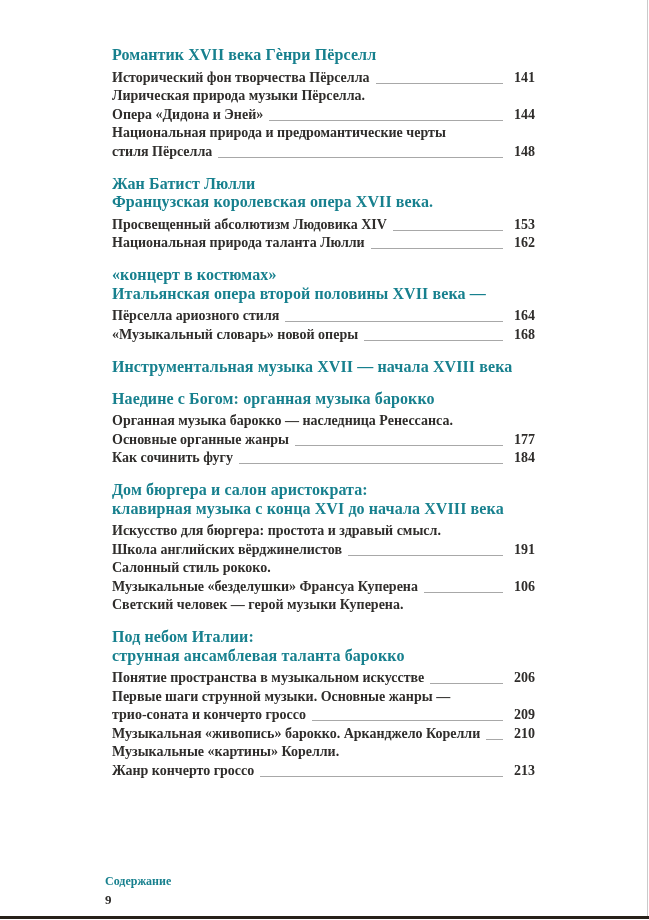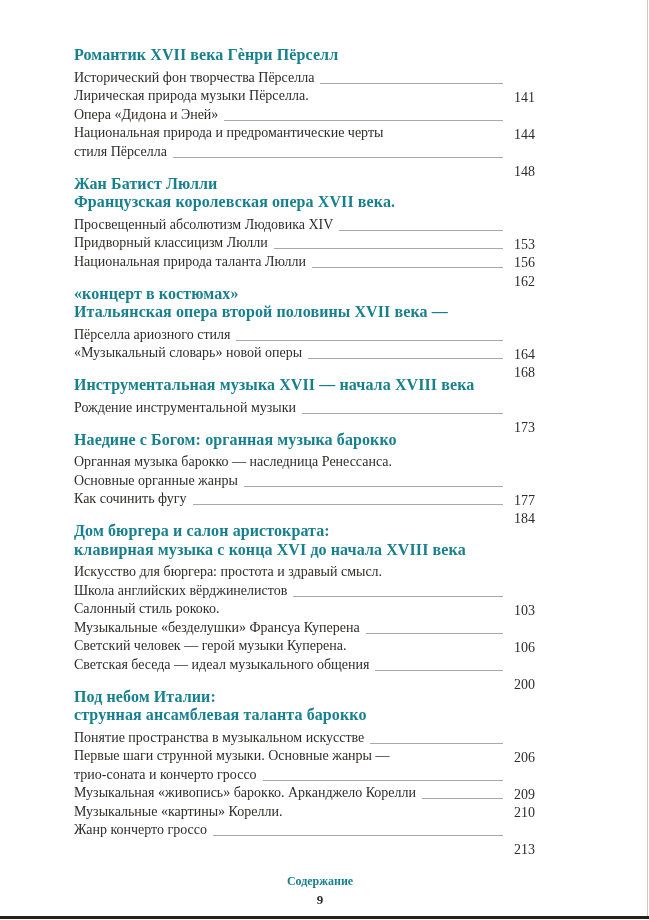--- a/index.html
+++ b/index.html
@@ -13,60 +13,60 @@
   html,body{background:#ffffff;}
   body{
     width:649px;height:920px;
     position:relative;
     overflow:hidden;
     font-family:"Liberation Serif","DejaVu Serif",serif;
     color:var(--text);
   }
   .page{
     position:absolute;inset:0;
-    padding:46px 114px 0 74px;
+    padding:46px 114px 0 112px;
   }
   .toc-section{margin-top:13.5px;}
   .toc-section:first-child{margin-top:0;}
   .section-title{
     color:var(--accent);
     font-size:16px;
     font-weight:bold;
     line-height:18.5px;
     margin:0 0 4px 0;
     letter-spacing:.1px;
   }
   .section-title .title-line{display:block;}
   .rows{display:block;}
   .row{
     display:flex;
+    align-items:flex-end;
     height:18.5px;
     font-size:14px;
-    font-weight:normal;
+    font-weight:bold;
     line-height:18.5px;
     white-space:nowrap;
   }
   .row .label{flex:0 0 auto;}
   .row .leader{
     flex:1 1 auto;
     border-bottom:1px solid var(--leader);
     margin:0 8px 3.5px 6px;
     min-width:10px;
   }
   .row .pagenum{
     flex:0 0 auto;
     min-width:24px;
     text-align:right;
     margin-top:20px;
   }
   .footer{
     position:absolute;
     left:105px;right:114px;
     top:874px;
-    text-align:center;
   }
   .footer-label{
     color:var(--accent);
     font-size:12px;
     font-weight:bold;
     line-height:14px;
   }
   .footer-page{
     color:var(--text);
     font-size:13px;
@@ -133,25 +133,20 @@
           <span class="title-line">Жан Батист Люлли</span>
           <span class="title-line">Французская королевская опера XVII века.</span>
         </h2>
     <div class="rows">
   <div class="row">
     <span class="label">Просвещенный абсолютизм Людовика XIV</span>
     <span class="leader"></span>
     <span class="pagenum">153</span>
   </div>
 
-  <div class="row">
-    <span class="label">Придворный классицизм Люлли</span>
-    <span class="leader"></span>
-    <span class="pagenum">156</span>
-  </div>
 
   <div class="row">
     <span class="label">Национальная природа таланта Люлли</span>
     <span class="leader"></span>
     <span class="pagenum">162</span>
   </div>
 </div>
   </section>
 
   <section class="toc-section">
@@ -171,27 +166,20 @@
     <span class="leader"></span>
     <span class="pagenum">168</span>
   </div>
 </div>
   </section>
 
   <section class="toc-section">
     <h2 class="section-title">
           <span class="title-line">Инструментальная музыка XVII — начала XVIII века</span>
         </h2>
-    <div class="rows">
-  <div class="row">
-    <span class="label">Рождение инструментальной музыки</span>
-    <span class="leader"></span>
-    <span class="pagenum">173</span>
-  </div>
-</div>
   </section>
 
   <section class="toc-section">
     <h2 class="section-title">
           <span class="title-line">Наедине с Богом: органная музыка барокко</span>
         </h2>
     <div class="rows">
   <div class="row no-page">
     <span class="label">Органная музыка барокко — наследница Ренессанса.</span>
 
@@ -218,44 +206,39 @@
         </h2>
     <div class="rows">
   <div class="row no-page">
     <span class="label">Искусство для бюргера: простота и здравый смысл.</span>
 
   </div>
 
   <div class="row">
     <span class="label">Школа английских вёрджинелистов</span>
     <span class="leader"></span>
-    <span class="pagenum">103</span>
+    <span class="pagenum">191</span>
   </div>
 
   <div class="row no-page">
     <span class="label">Салонный стиль рококо.</span>
 
   </div>
 
   <div class="row">
     <span class="label">Музыкальные «безделушки» Франсуа Куперена</span>
     <span class="leader"></span>
     <span class="pagenum">106</span>
   </div>
 
   <div class="row no-page">
     <span class="label">Светский человек — герой музыки Куперена.</span>
 
   </div>
 
-  <div class="row">
-    <span class="label">Светская беседа — идеал музыкального общения</span>
-    <span class="leader"></span>
-    <span class="pagenum">200</span>
-  </div>
 </div>
   </section>
 
   <section class="toc-section">
     <h2 class="section-title">
           <span class="title-line">Под небом Италии:</span>
           <span class="title-line">струнная ансамблевая таланта барокко</span>
         </h2>
     <div class="rows">
   <div class="row">

